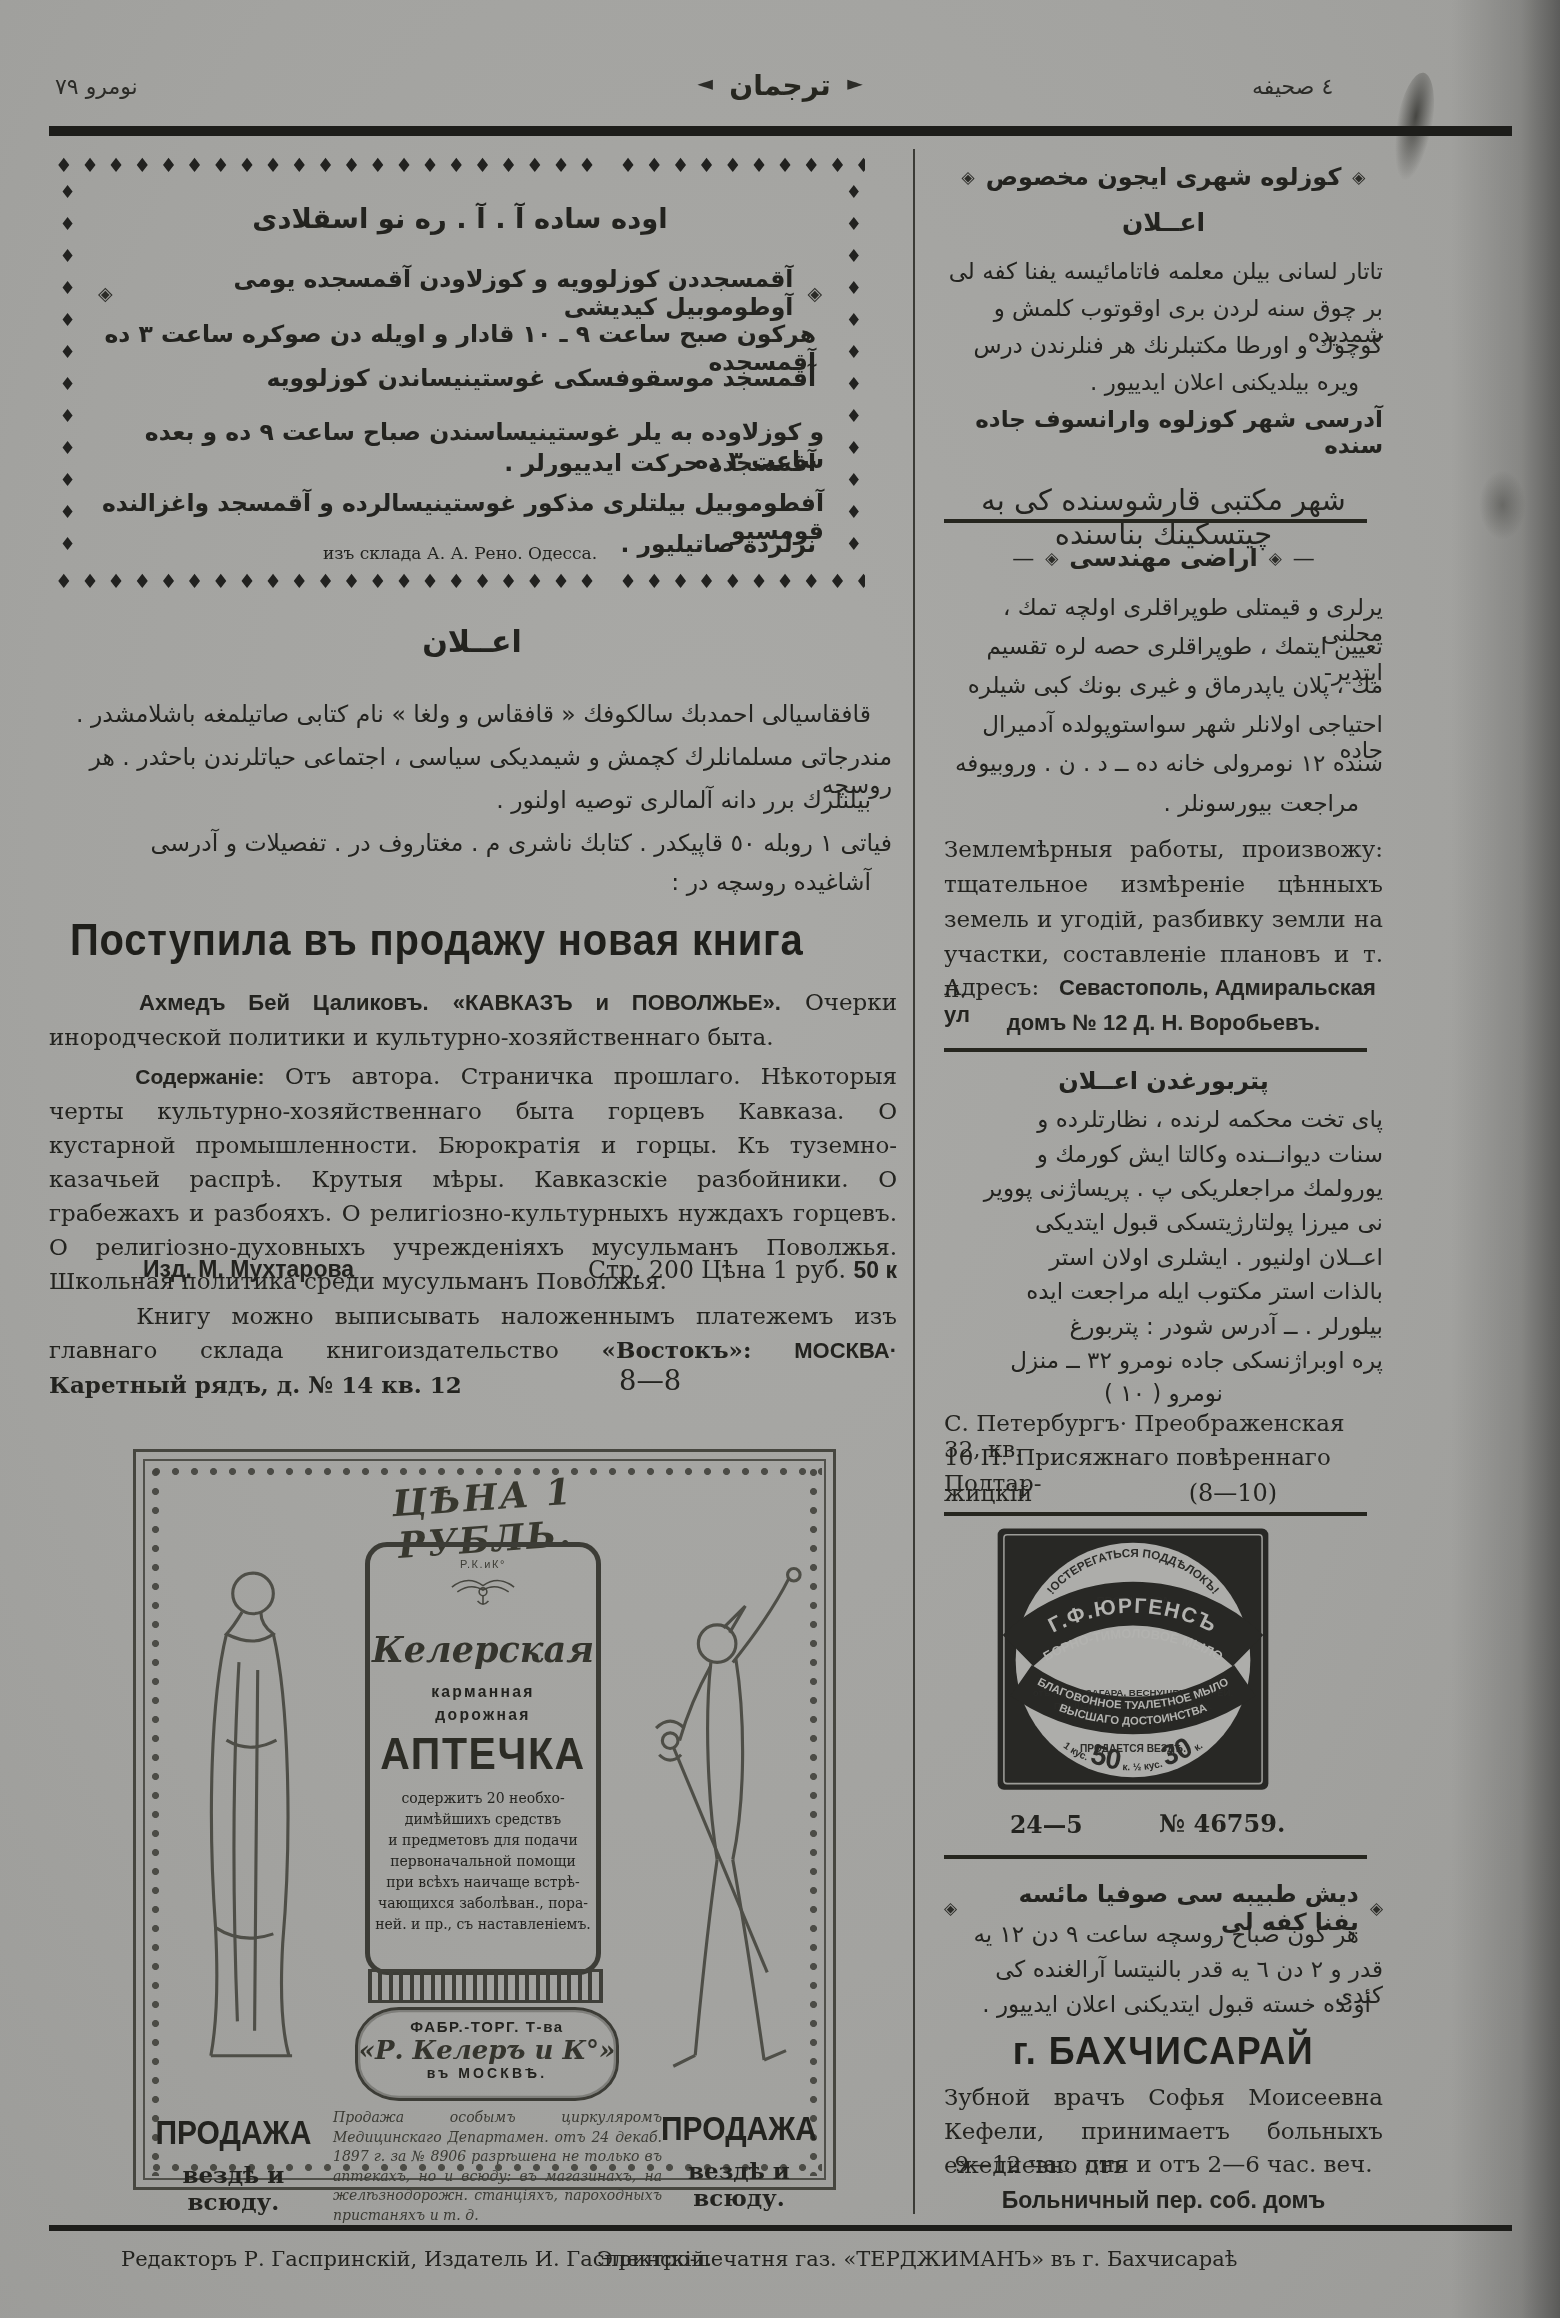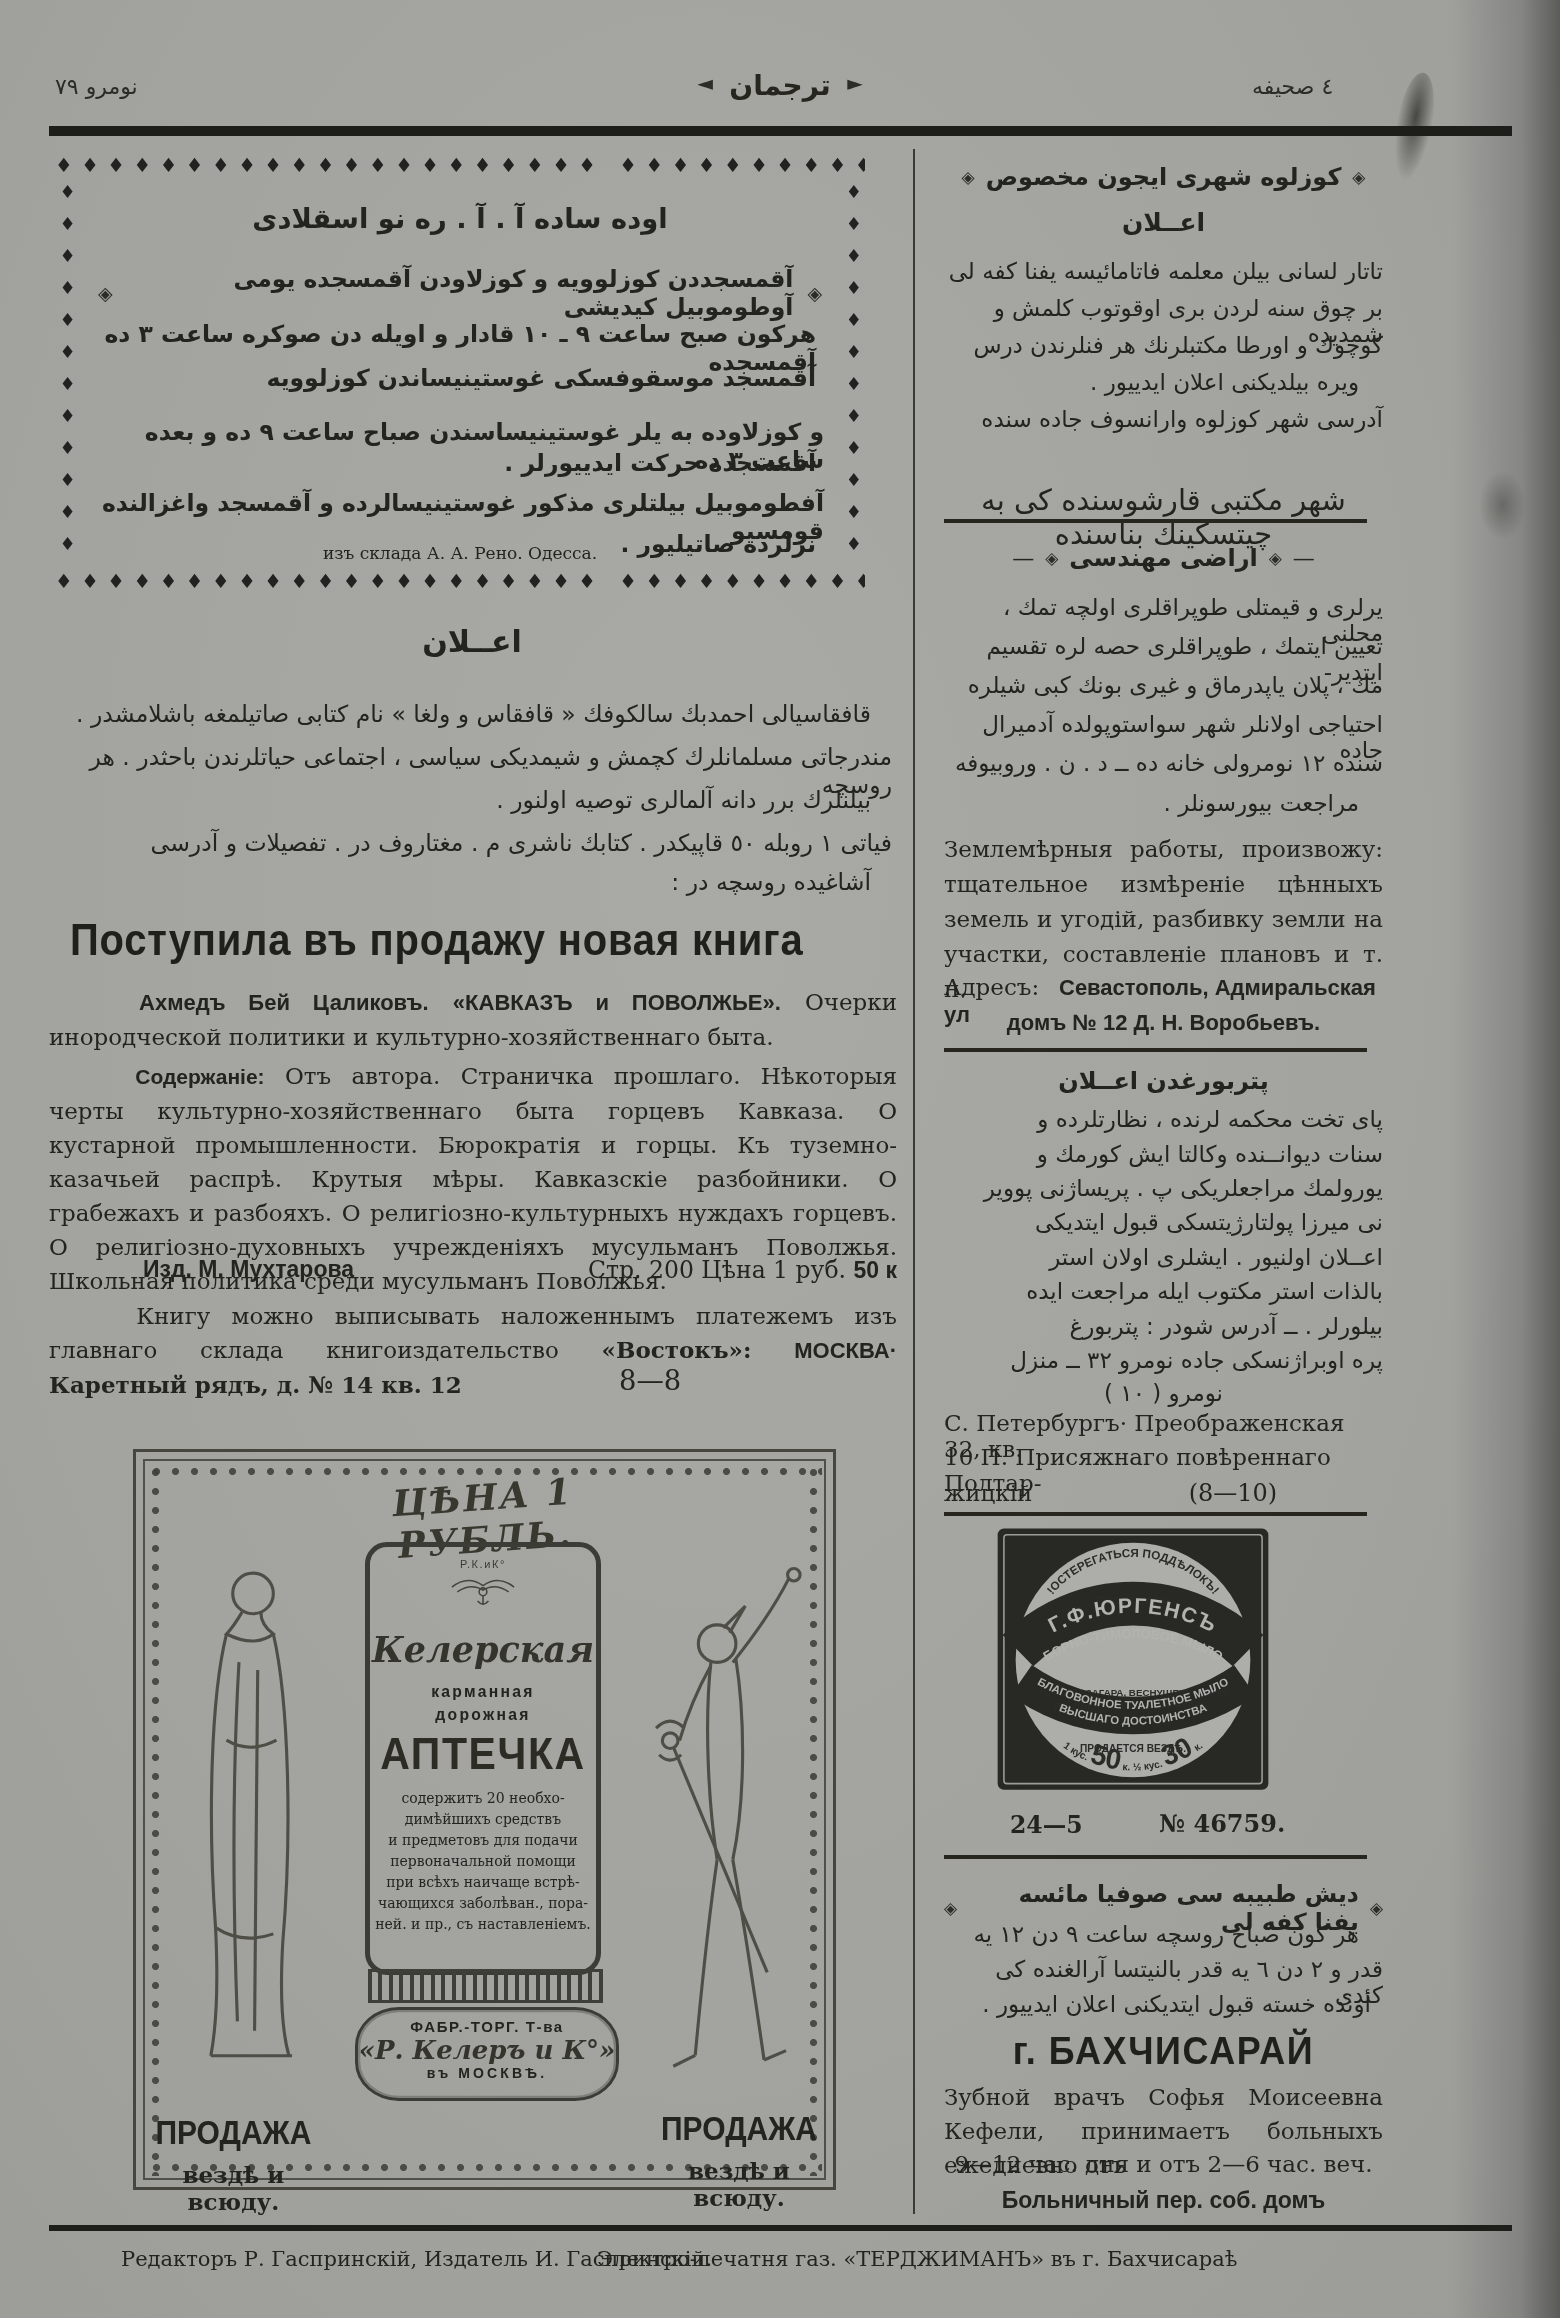--- a/index.html
+++ b/index.html
@@ -197,20 +197,21 @@
     </div>
 
     <div class="abs greek" style="left:232px;top:517px;width:235px;height:28px;"></div>
 
     <div class="abs plaque" style="left:219px;top:555px;width:258px;height:88px;">
       <div class="center sans" style="margin-top:7.8px;font-size:15px;font-weight:700;letter-spacing:1.6px;">ФАБР.-ТОРГ. Т-ва</div>
       <div class="center ru" style="font-size:26px;font-weight:700;font-style:italic;color:#34342d;">«Р. Келеръ и К°»</div>
       <div class="center sans" style="font-size:14px;font-weight:700;letter-spacing:3.1px;">въ МОСКВѢ.</div>
     </div>
 
+    <div class="abs ru j" style="left:197px;top:656px;width:329px;font-size:14px;line-height:19.6px;font-style:italic;color:#3a3a33;">Продажа особымъ циркуляромъ Медицинскаго Департамен. отъ 24 декаб. 1897 г. за № 8906 разрѣшена не только въ аптекахъ, но и всюду: въ магазинахъ, на желѣзнодорожн. станціяхъ, пароходныхъ пристаняхъ и т. д.</div>
 
     <div class="abs center" style="left:9.4px;top:664px;width:176px;">
       <div class="sans" style="font-size:30px;font-weight:700;transform:scaleY(1.1);">ПРОДАЖА</div>
       <div class="ru" style="font-size:23px;font-weight:700;margin-top:11px;">вездѣ и всюду.</div>
     </div>
     <div class="abs center" style="left:515px;top:660px;width:176px;">
       <div class="sans" style="font-size:30px;font-weight:700;transform:scaleY(1.1);">ПРОДАЖА</div>
       <div class="ru" style="font-size:23px;font-weight:700;margin-top:11px;">вездѣ и всюду.</div>
     </div>
   </div>
@@ -218,21 +219,21 @@
   <div class="abs rhead" style="left:944px;top:163px;width:439px;">
     <span class="orn" style="font-size:17px;">◈</span>
     <span class="ar" lang="ar" style="font-size:24px;font-weight:700;">كوزلوه شهرى ايجون مخصوص</span>
     <span class="orn" style="font-size:17px;">◈</span>
   </div>
   <div class="abs ar center" lang="ar" style="left:944px;top:208px;width:439px;font-size:25px;font-weight:700;">اعــلان</div>
   <div class="abs ar" lang="ar" style="left:944px;top:258px;width:439px;font-size:23px;text-align:right;">تاتار لسانى بيلن معلمه فاتامائيسه يفنا كفه لى</div>
   <div class="abs ar" lang="ar" style="left:944px;top:295px;width:439px;font-size:23px;text-align:right;">بر چوق سنه لردن برى اوقوتوب كلمش و شمديده</div>
   <div class="abs ar" lang="ar" style="left:944px;top:332px;width:439px;font-size:23px;text-align:right;">كوچوك و اورطا مكتبلرنك هر فنلرندن درس</div>
   <div class="abs ar" lang="ar" style="left:944px;top:369px;width:415px;font-size:23px;text-align:right;">ويره بيلديكنى اعلان ايدييور .</div>
-  <div class="abs ar" lang="ar" style="left:944px;top:406px;width:439px;font-size:23px;">آدرسى شهر كوزلوه وارانسوف جاده سنده</div>
+  <div class="abs ar" lang="ar" style="left:944px;top:406px;width:439px;font-size:23px;font-weight:bold;">آدرسى شهر كوزلوه وارانسوف جاده سنده</div>
   <div class="abs ar" lang="ar" style="left:944px;top:443px;width:439px;font-size:29px;text-align:center;margin-top:40px;">شهر مكتبى قارشوسنده كى به چيتسكينك بناسنده</div>
 
   <div class="abs srule" style="left:944px;top:519px;width:423px;"></div>
 
   <div class="abs rhead" style="left:944px;top:544px;width:439px;">
     <span style="font-size:22px;">—</span>
     <span class="orn" style="font-size:17px;">◈</span>
     <span class="ar" lang="ar" style="font-size:24px;font-weight:700;">اراضى مهندسى</span>
     <span class="orn" style="font-size:17px;">◈</span>
     <span style="font-size:22px;">—</span>

